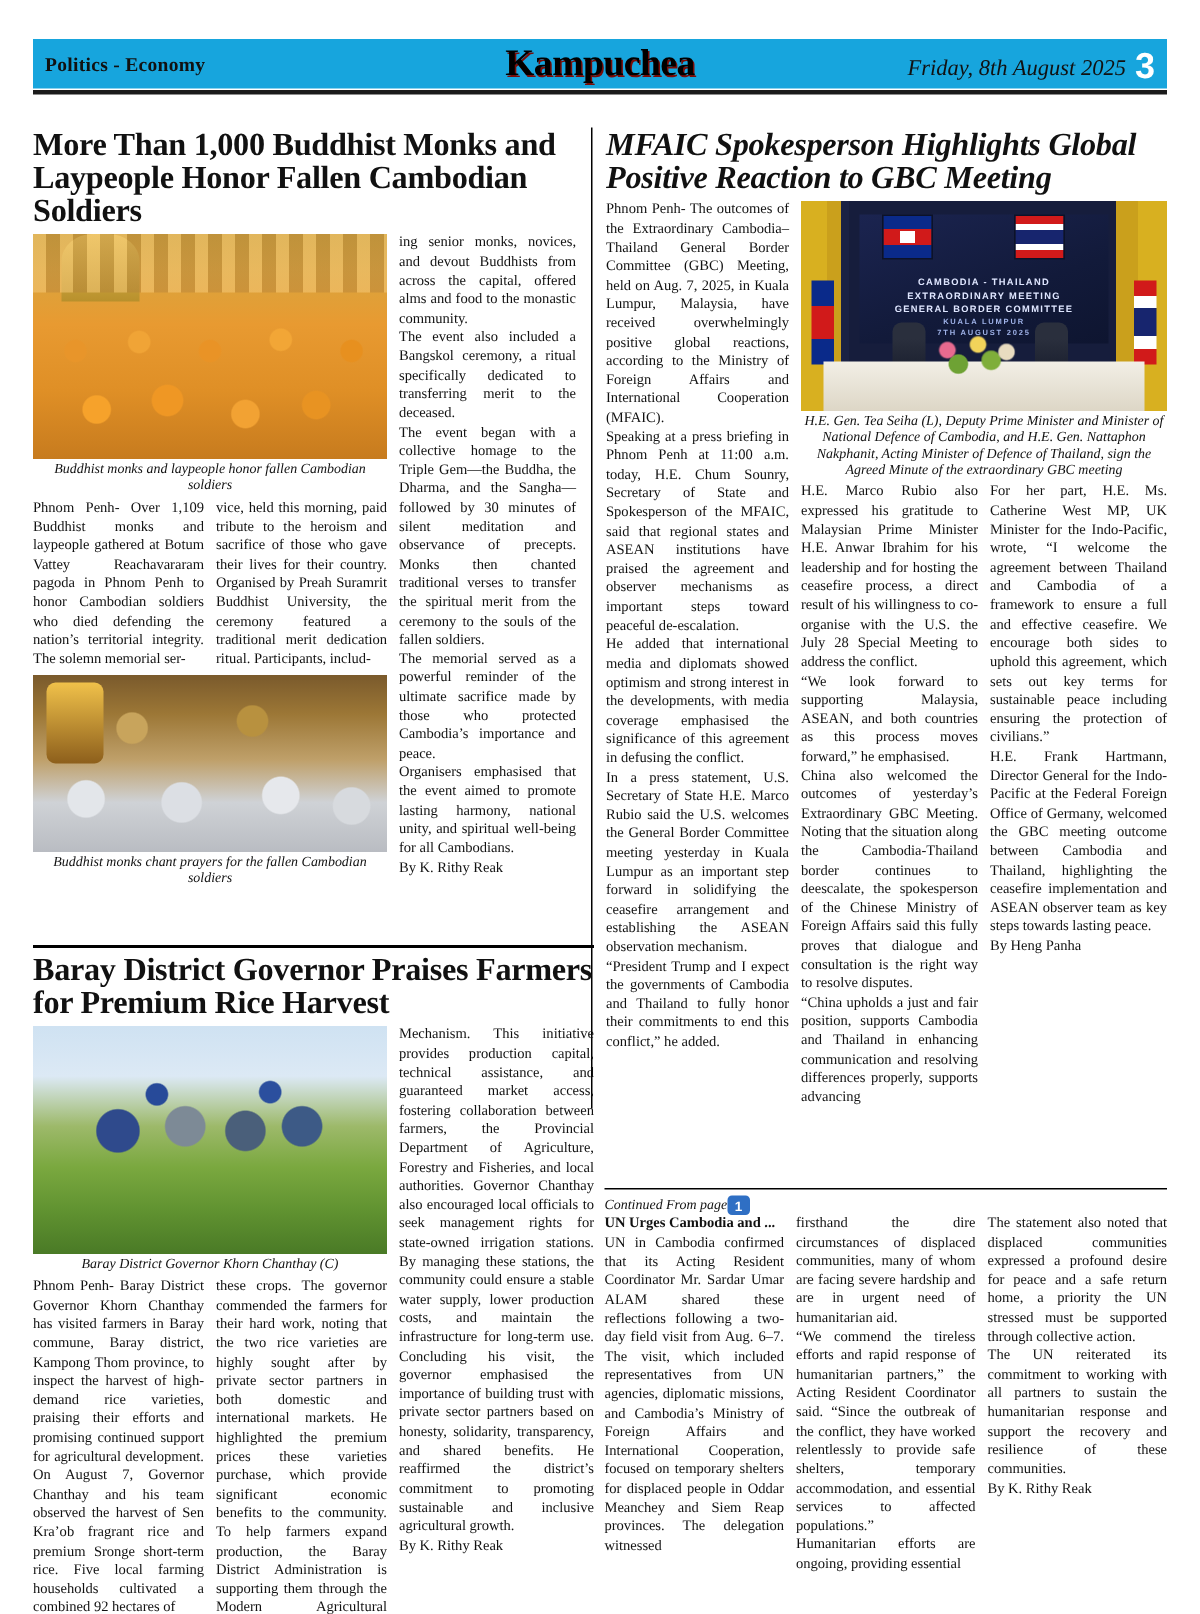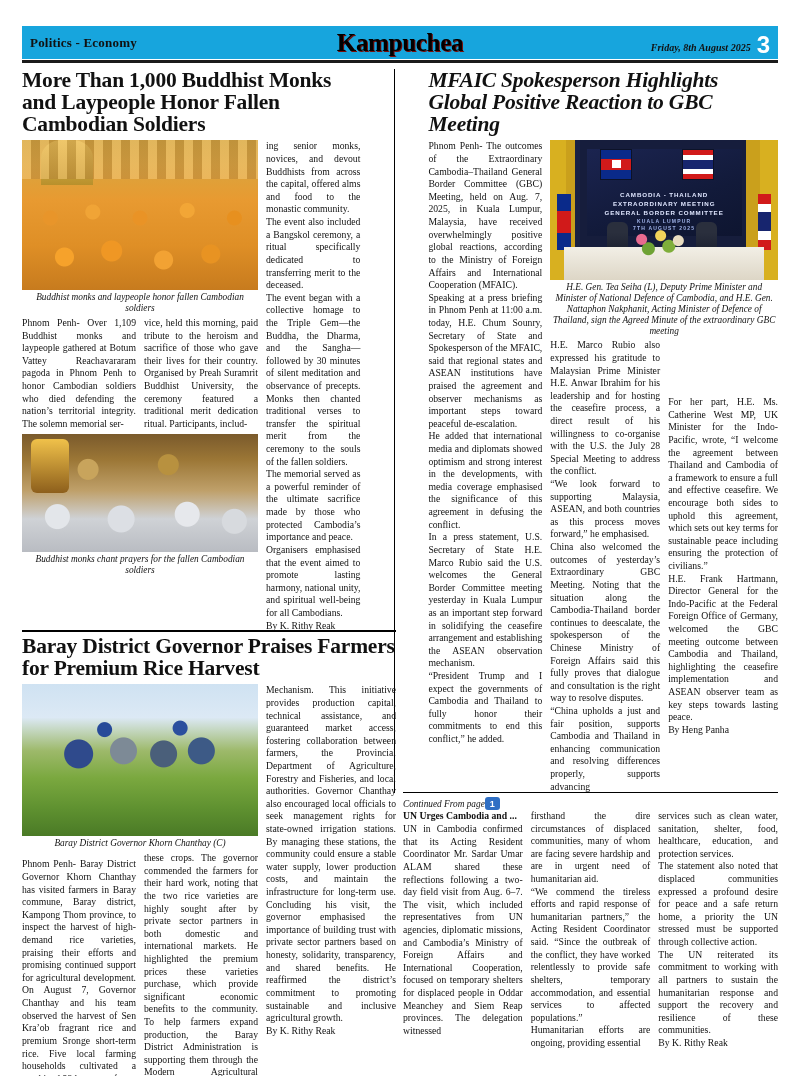--- a/index.html
+++ b/index.html
@@ -64,22 +64,22 @@
     margin-left: auto;
     display: flex;
     align-items: baseline;
     gap: 6px;
     flex: 0 0 auto;
     z-index: 2;
   }
   .mh-date {
     font-family: "Liberation Serif", serif;
     font-style: italic;
-    font-weight: bold;
-    font-size: 10px;
+    font-weight: normal;
+    font-size: 15px;
     color: #111;
   }
   .mh-pageno {
     font-family: "Liberation Sans", sans-serif;
     font-weight: bold;
     font-size: 24px;
     color: #ffffff;
     line-height: 1;
     position: relative;
     top: 2px;
@@ -120,28 +120,27 @@
   .byline {
     font-family: "Liberation Serif", serif;
     font-size: 9.7px;
     line-height: 1.3;
     margin: 0;
   }
 
   
   .top-section {
     display: flex;
-    margin-top: 10px;
-    gap: 24px;
+    margin-top: 26px;
   }
   .art-left  { width: 370px; padding-right: 7px; }
   .vdiv      { width: 0; border-left: 1px solid #000; margin: 0 3px; align-self: stretch; }
   .art-right { width: 381px; padding-left: 6px; }
 
-  .cols-2 { display: flex; gap: 8px; align-items: center; }
+  .cols-2 { display: flex; gap: 8px; }
   .cols-3 { display: flex; gap: 8px; }
   .col { flex: 1 1 0; min-width: 0; }
 
   
   .photo { width: 100%; position: relative; overflow: hidden; }
 
   .photo-monks1 {
     height: 150px;
     background:
       radial-gradient(circle at 18% 78%, #f6a22b 0 9px, transparent 10px),
@@ -444,21 +443,20 @@
         </div>
       </div>
 
       <div class="col body-text" style="padding-top:13px;">
         <p>firsthand the dire circumstances of displaced communities, many of whom are facing severe hardship and are in urgent need of humanitarian aid.</p>
         <p>“We commend the tireless efforts and rapid response of humanitarian partners,” the Acting Resident Coordinator said. “Since the outbreak of the conflict, they have worked relentlessly to provide safe shelters, temporary accommodation, and essential services to affected populations.”</p>
         <p>Humanitarian efforts are ongoing, providing essential</p>
       </div>
 
       <div class="col body-text" style="padding-top:13px;">
-        <p>services such as clean water, sanitation, shelter, food, healthcare, education, and protection services.</p>
         <p>The statement also noted that displaced communities expressed a profound desire for peace and a safe return home, a priority the UN stressed must be supported through collective action.</p>
         <p>The UN reiterated its commitment to working with all partners to sustain the humanitarian response and support the recovery and resilience of these communities.</p>
         <p class="byline">By K. Rithy Reak</p>
       </div>
     </div>
   </div>
 
 </div>
 
 </body></html>

